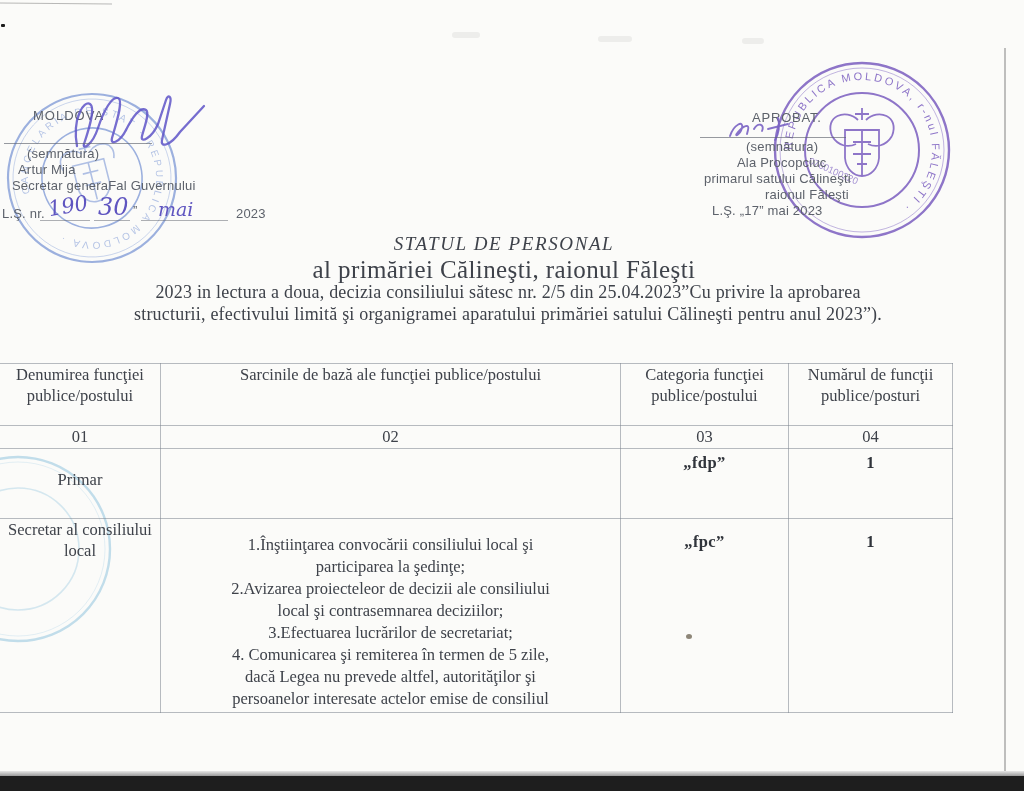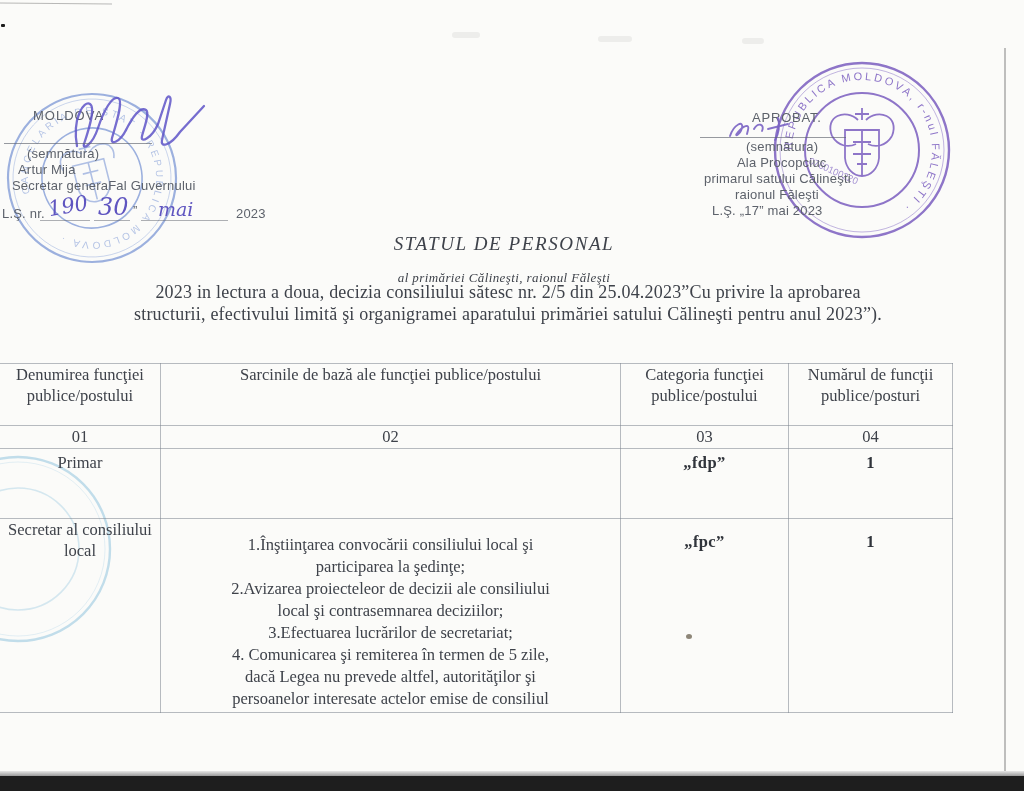--- a/index.html
+++ b/index.html
@@ -8,21 +8,21 @@
   .abs{position:absolute;}
   .sans{font-family:"Liberation Sans",sans-serif;}
   .faded{color:#5d626b;}
   .hw{font-family:"DejaVu Serif",serif;font-style:italic;color:#5f55c0;}
   
   .appr{font-size:13px;line-height:16px;letter-spacing:.2px;}
   .rule{border-bottom:1.2px solid rgba(95,100,110,.65);height:0;}
   
   .title-block{top:233px;left:0;width:1008px;text-align:center;}
   .title-main{font-size:19px;letter-spacing:1.6px;font-style:italic;}
-  .title-sub{font-size:13px;letter-spacing:.4px;margin-top:15px;font-style:italic;}
+  .title-sub{font-size:25px;letter-spacing:.4px;margin-top:1px;}
   .decision{top:281px;left:0;width:1016px;text-align:center;font-size:18px;line-height:22px;letter-spacing:.2px;}
   
   table.doc{position:absolute;top:363px;left:-1px;width:953px;border-collapse:collapse;table-layout:fixed;}
   table.doc td{border:1px solid rgba(125,133,144,.55);padding:0;vertical-align:top;
                text-align:center;font-size:16.5px;line-height:21px;overflow:hidden;}
   td.hdr{padding-top:3px;}
   td.code{font-size:15.5px;}
   .bold-val{font-weight:bold;letter-spacing:.4px;color:#30343b;}
   .tasks{padding-top:15px;line-height:22px;}
   .fn-cell{padding-top:8px;}
@@ -124,21 +124,21 @@
       <path d="M8,24 C12,12 22,8 20,16 C18,23 11,26 16,20 C21,14 28,11 26,18 L25,22"></path>
       <path d="M32,17 C36,10 43,12 40,19"></path>
       <path d="M46,17 L66,12 M56,6 C58,13 57,22 53,28"></path>
     </g>
   </svg>
 
   <div class="abs rule" style="left:700px;top:137px;width:146px;"></div>
   <div class="abs sans appr faded" style="left:746px;top:139px;">(semnătura)</div>
   <div class="abs sans appr faded" style="left:737px;top:155px;">Ala Procopciuc</div>
   <div class="abs sans appr faded" style="left:704px;top:171px;">primarul satului Călineşti</div>
-  <div class="abs sans appr faded" style="left:715px;top:187px;padding-left:20px;">raionul Făleşti</div>
+  <div class="abs sans appr faded" style="left:745px;top:187px;padding-left:20px;">raionul Făleşti</div>
   <div class="abs sans appr faded" style="left:712px;top:203px;">L.Ş. „17” mai  2023</div>
 
   <div class="abs title-block">
     <div class="title-main">STATUL DE PERSONAL</div>
     <div class="title-sub">al primăriei Călineşti, raionul Făleşti</div>
   </div>
 
   <div class="abs decision">
     <div>2023 in lectura a doua, decizia consiliului sătesc nr. 2/5 din 25.04.2023”Cu privire la aprobarea</div>
     <div>structurii, efectivului limită şi organigramei aparatului primăriei satului Călineşti pentru anul 2023”).</div>
@@ -158,21 +158,21 @@
       <td class="hdr">Categoria funcţiei publice/postului</td>
       <td class="hdr">Numărul de funcţii publice/posturi</td>
     </tr>
     <tr style="height:23px">
       <td class="code">01</td>
       <td class="code">02</td>
       <td class="code">03</td>
       <td class="code">04</td>
     </tr>
     <tr style="height:70px">
-      <td style="padding-top:3px">Primar</td>
+      <td style="padding-top:20px">Primar</td>
       <td></td>
       <td class="bold-val" style="padding-top:3px">„fdp”</td>
       <td class="bold-val" style="padding-top:3px">1</td>
     </tr>
     <tr style="height:194px">
       <td class="fn-cell">Secretar al consiliului local</td>
       <td>
         <div class="tasks">
           <div>1.Înştiinţarea convocării consiliului local şi</div>
           <div>participarea la şedinţe;</div>

